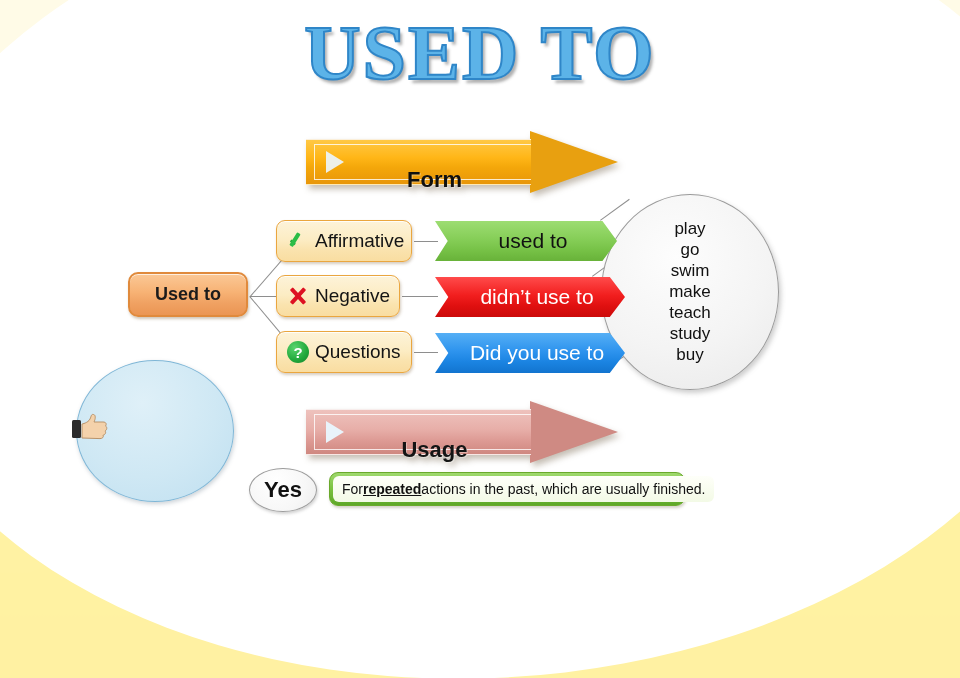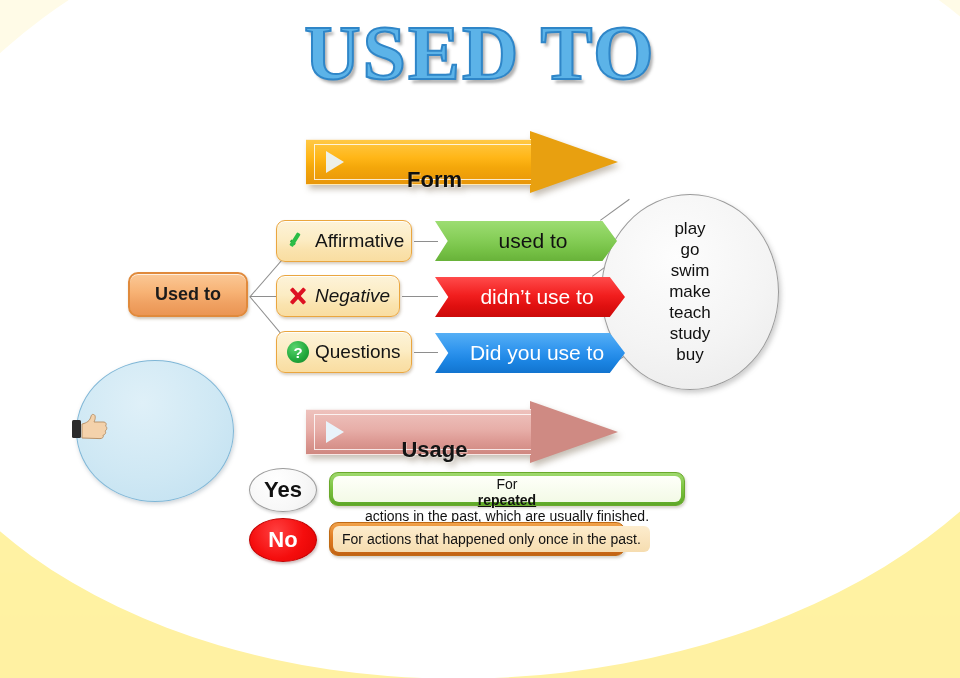--- a/index.html
+++ b/index.html
@@ -146,21 +146,21 @@
     position:absolute;box-sizing:border-box;height:42px;
     border-radius:9px;
     display:flex;align-items:center;gap:6px;
     padding-left:10px;
     background:linear-gradient(180deg,#fdf3d9 0%,#fcecc3 48%,#fae3ae 72%,#f9dda1 100%);
     border:1.5px solid #eaa63f;
     box-shadow:1px 2px 3px rgba(120,90,50,.3), inset 0 1px 0 rgba(255,255,255,.85);
     font-size:19px;color:#141414;
   }
   #cat-affirmative{left:276px;top:220px;width:136px;}
-  #cat-negative{left:276px;top:275px;width:124px;font-style:italic;}
+  #cat-negative{left:276px;top:275px;width:124px;}
   #cat-questions{left:276px;top:331px;width:136px;}
 
   .ico{width:22px;height:22px;flex:0 0 auto;position:relative;}
   
   .ico-check::before{
     content:"";position:absolute;left:3px;top:11px;
     width:6px;height:2.5px;background:#21a83b;
     transform:rotate(45deg);border-radius:1px;
   }
   .ico-check::after{
@@ -269,21 +269,21 @@
   .stmt .panel{
     flex:1;height:100%;border-radius:6px;
     display:flex;align-items:center;padding:0 9px;
     color:#111;white-space:nowrap;
   }
   #stmt-yes{
     left:329px;top:472px;width:356px;
     background:linear-gradient(180deg,#9fd96d 0%,#7ec442 45%,#6fb734 70%,#5ea828 100%);
     border:1px solid #6aa92c;
   }
-  #stmt-yes .panel{background:linear-gradient(180deg,#fefff9 0%,#f3fae6 100%);flex-direction:column;}
+  #stmt-yes .panel{background:linear-gradient(180deg,#fefff9 0%,#f3fae6 100%);}
   #stmt-no{
     left:329px;top:522px;width:296px;
     background:linear-gradient(180deg,#f0a košice 0%,#e07c22 45%,#d4701a 70%,#c26313 100%);
     background:linear-gradient(180deg,#f1a24a 0%,#e07c22 45%,#d4701a 70%,#c26313 100%);
     border:1px solid #c06a14;
   }
   #stmt-no .panel{background:linear-gradient(180deg,#fdeccd 0%,#f6ddb0 100%);}
   .bold-ul{font-weight:700;text-decoration:underline;}
 </style>
 </head>
@@ -372,30 +372,22 @@
       <div class="inner"></div>
       <div class="bullet"></div>
       <div class="blabel">Usage</div>
     </div>
     <div class="head"></div>
   </div>
 
   <div class="pill" id="yes-pill">
     <span>Yes</span>
   </div>
-  <div class="pill" id="no-pill">
-    <span>No</span>
-  </div>
 
   <div class="stmt" id="stmt-yes">
     <div class="panel">
       <span>For </span>
         <span class="bold-ul">repeated</span>
         <span> actions in the past, which are usually finished.</span>
     </div>
   </div>
-  <div class="stmt" id="stmt-no">
-    <div class="panel">
-      <span>For actions that happened only once in the past.</span>
-    </div>
-  </div>
 
 </div>
 
 </body></html>

